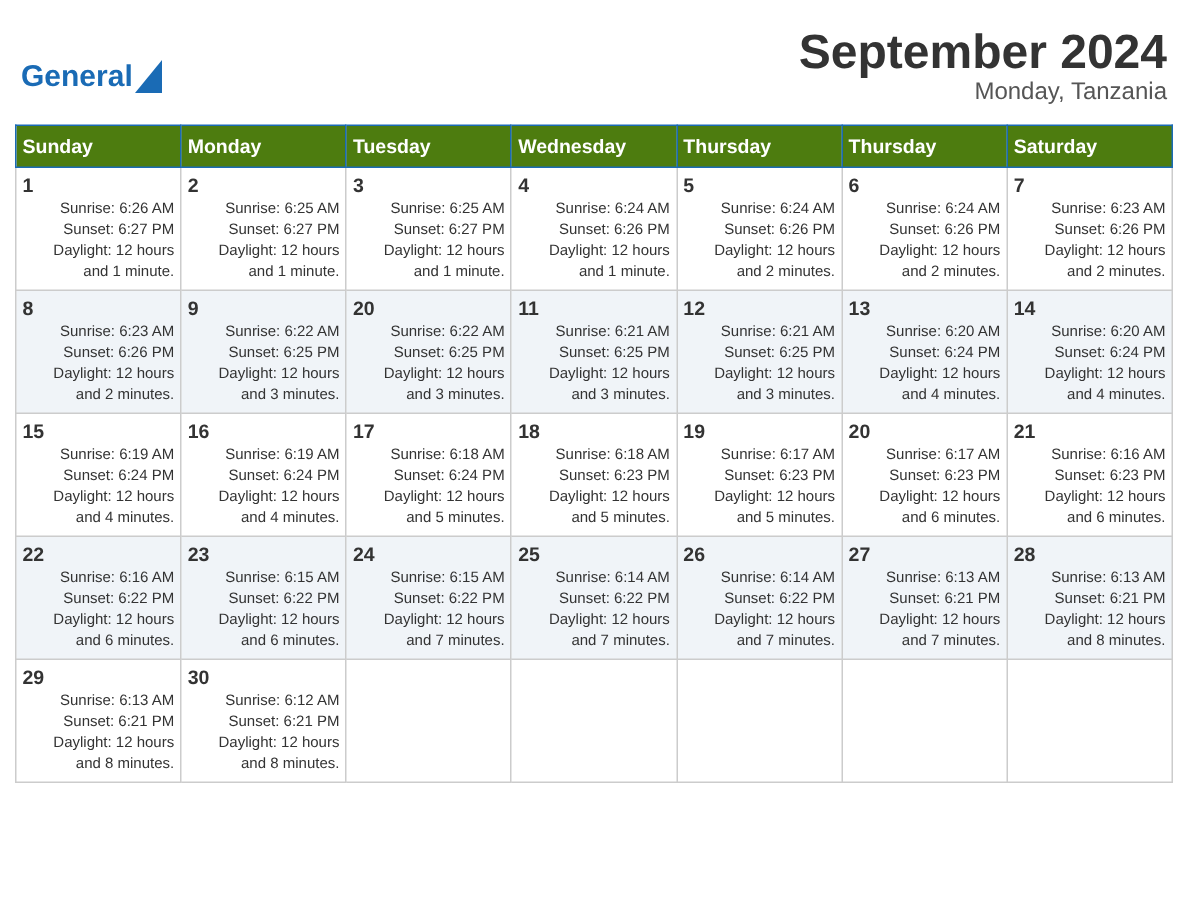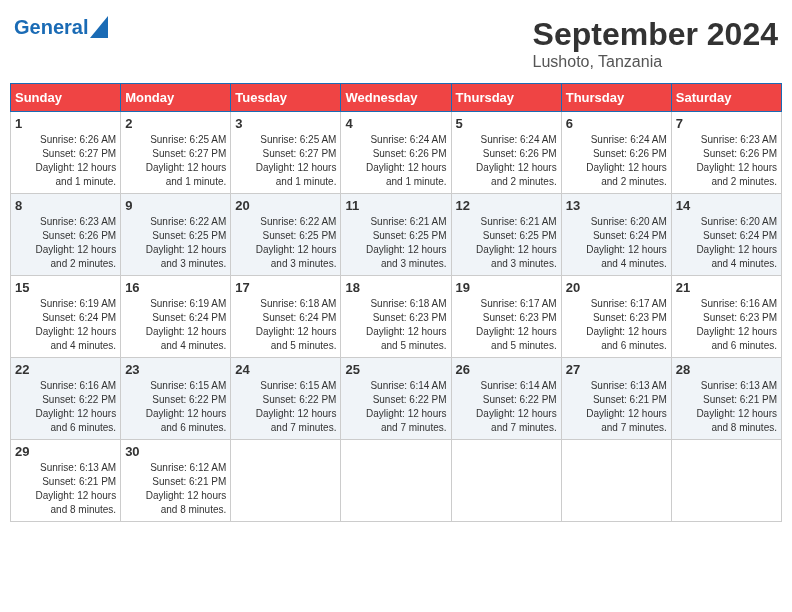--- a/index.html
+++ b/index.html
@@ -13,41 +13,42 @@
     .header {
       display: flex;
       justify-content: space-between;
       align-items: flex-start;
       margin-bottom: 6px;
       padding: 6px 4px;
     }
     .logo {
       display: flex;
       align-items: center;
+      margin-top: 24px;
     }
     .title-block {
-      text-align: left;
+      text-align: right;
       margin-left: 16px;
     }
     .month-title {
       font-size: 32px;
       font-weight: bold;
       color: #333;
     }
     .location {
       font-size: 16px;
       color: #555;
     }
     table {
       width: 100%;
       border-collapse: collapse;
       font-size: 11px;
     }
     thead tr th {
-      background-color: #ef4444;
+      background-color: #4d7c0f;
       color: #fff;
       padding: 6px 4px;
       text-align: left;
       font-size: 13px;
       font-weight: bold;
       border: 1px solid #1a6bb5;
     }
     tbody tr td {
       border: 1px solid #ccc;
       padding: 4px 4px;
@@ -87,21 +88,21 @@
       <div style="font-size:20px;font-weight:bold;color:#333;display:flex;align-items:center;">
         <span style="color:#1a6bb5;">General</span>
         <svg width="18" height="22" viewBox="0 0 18 22" style="margin-left:2px;">
           <polygon points="0,22 18,0 18,22" fill="#1a6bb5"></polygon>
         </svg>
       </div>
     </div>
   </div>
   <div class="title-block">
     <div class="month-title">September 2024</div>
-    <div class="location">Lushoto, Tanzania</div>
+    <div class="location">Monday, Tanzania</div>
   </div>
 </div>
 
 <table>
   <thead>
     <tr id="col-headers">
         <th>Sunday</th>
         <th>Monday</th>
         <th>Tuesday</th>
         <th>Wednesday</th>

